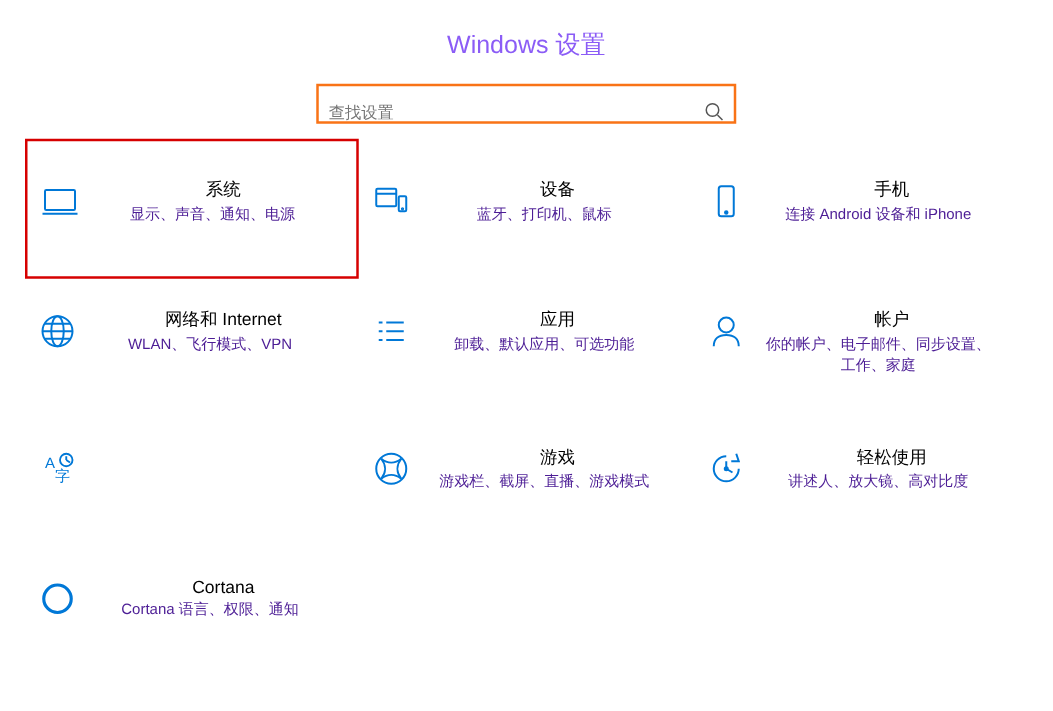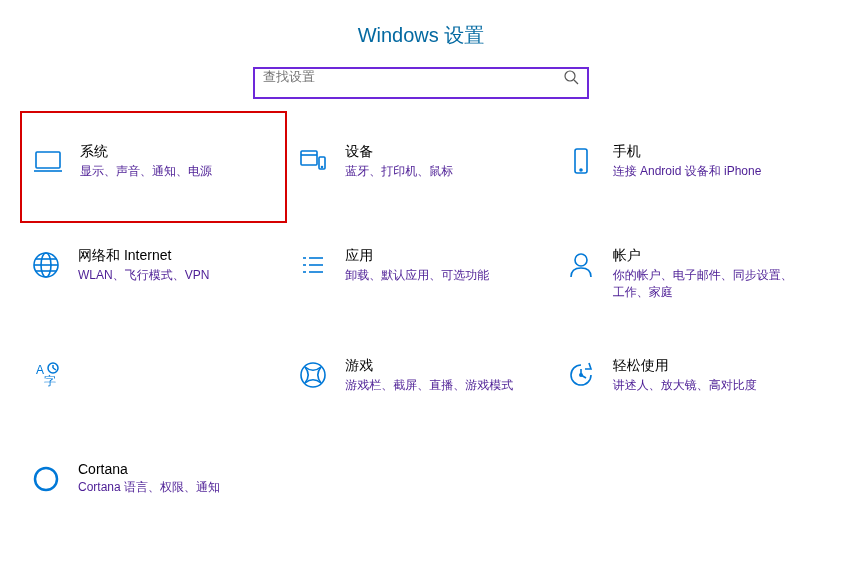--- a/index.html
+++ b/index.html
@@ -7,34 +7,34 @@
     font-family: "Microsoft YaHei", "Segoe UI", sans-serif;
     background: #ffffff;
     width: 842px;
     height: 569px;
     overflow: hidden;
   }
   .page-title {
     text-align: center;
     font-size: 20px;
     font-weight: 400;
-    color: #0369a1;
+    color: #8b5cf6;
     padding: 22px 0 18px;
   }
   .search-wrap {
     display: flex;
     justify-content: center;
     margin-bottom: 40px;
   }
   .search-box {
     width: 336px;
     height: 32px;
-    border: 2px solid #6d28d9;
-    display: flex;
-    align-items: flex-start;
+    border: 2px solid #f97316;
+    display: flex;
+    align-items: flex-end;
     padding: 0 8px;
   }
   .search-input {
     flex: 1;
     border: none;
     outline: none;
     font-size: 13px;
     color: #888;
     background: transparent;
   }
@@ -42,20 +42,21 @@
     width: 16px;
     height: 16px;
     color: #555;
   }
   .grid {
     display: grid;
     grid-template-columns: repeat(3, 1fr);
     column-gap: 0;
     row-gap: 48px;
     padding: 0 20px;
+    text-align: center;
   }
   .tile {
     display: flex;
     align-items: flex-start;
     gap: 14px;
     padding: 4px 8px;
     cursor: pointer;
     position: relative;
     min-height: 56px;
   }

